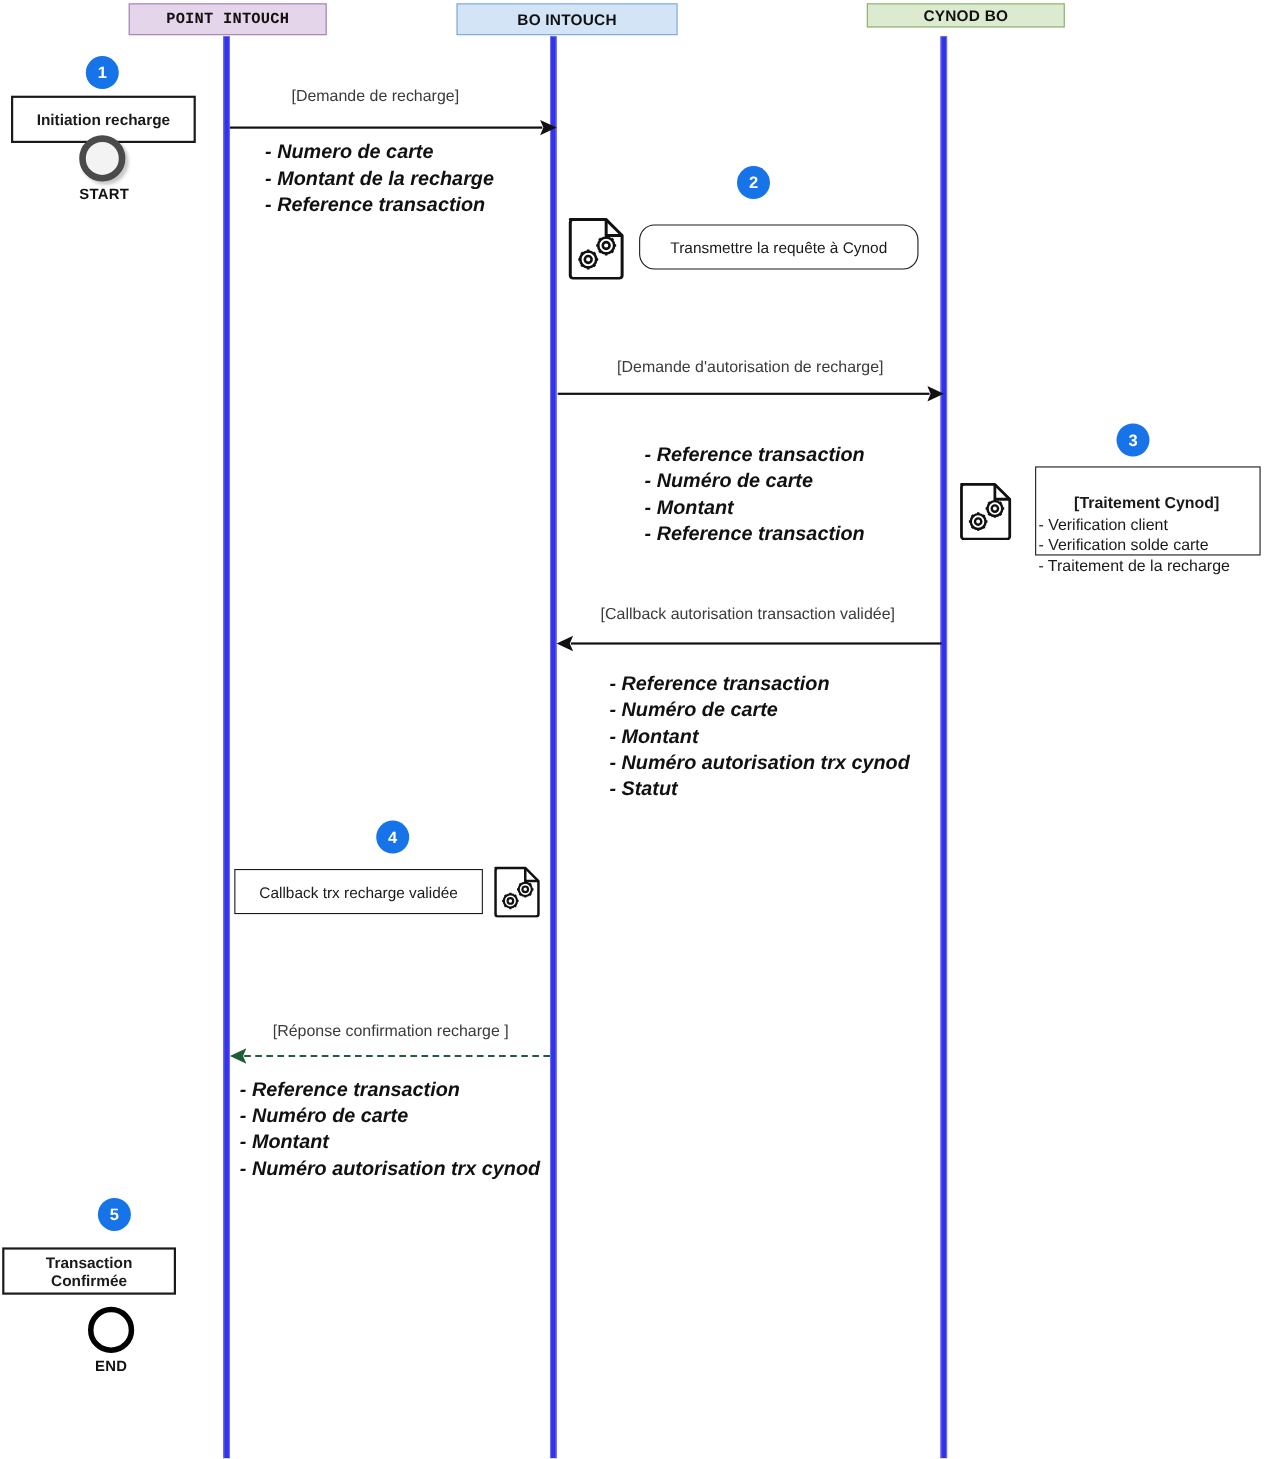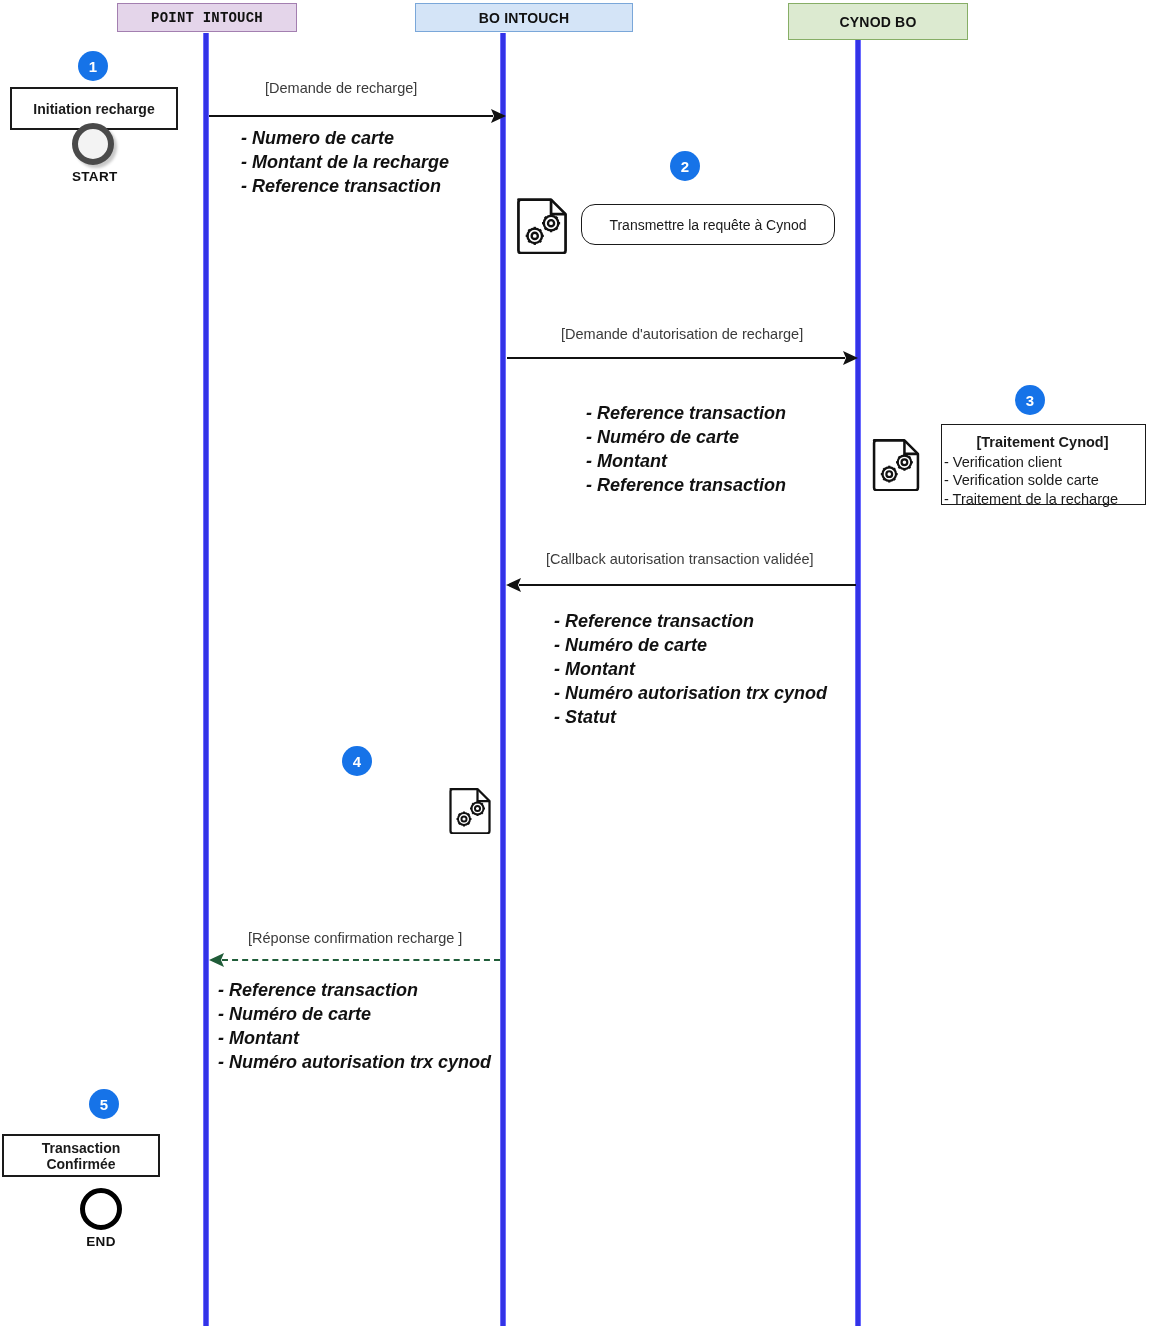--- a/index.html
+++ b/index.html
@@ -57,21 +57,21 @@
     text-align: center;
     padding: 2px 6px;
   }
   .proc-box.bold { font-weight: bold; }
   .proc-box.plain { border-width: 1.5px; }
 
   .cynod-note {
     box-sizing: border-box;
     border: 1.5px solid #1a1a1a;
     background: #ffffff;
-    padding: 8px 4px 6px 2px;
+    padding: 24px 4px 6px 2px;
     font-size: 14.5px;
     color: #1a1a1a;
     line-height: 1.28;
   }
   .cynod-note .nt-title {
     font-weight: bold;
     text-align: center;
     display: block;
     margin-bottom: 1px;
   }
@@ -149,25 +149,25 @@
 <div id="canvas">
 
   <div class="abs lifeline" style="left:203px; top:33px; height:1293px;"></div>
   <div class="abs lifeline" style="left:500px; top:33px; height:1293px;"></div>
   <div class="abs lifeline" style="left:855px; top:33px; height:1293px;"></div>
 
   <div class="abs actor-box actor-point" style="left:117px; top:3px; width:180px; height:29px;font-family:Liberation Mono, monospace;">
     <span>POINT INTOUCH</span>
   </div>
 
-  <div class="abs actor-box actor-bo" style="left:415px; top:3px; width:218px; height:29px;">
+  <div class="abs actor-box actor-bo" style="left:415px; top:3px; width:201px; height:29px;">
     <span>BO INTOUCH</span>
   </div>
 
-  <div class="abs actor-box actor-cynod" style="left:788px; top:3px; width:180px; height:37px;">
+  <div class="abs actor-box actor-cynod" style="left:788px; top:3px; width:180px; height:22px;">
     <span>CYNOD BO</span>
   </div>
 
   <div class="abs badge" style="left:78px; top:51px;">
     <span>1</span>
   </div>
 
   <div class="abs proc-box bold" style="left:10px; top:87px; width:168px; height:43px;">
     <span>Initiation recharge</span>
   </div>
@@ -297,20 +297,23 @@
     <span>- Numéro de carte</span>
     <span>- Montant</span>
     <span>- Numéro autorisation trx cynod</span>
     <span>- Statut</span>
   </div>
 
   <div class="abs badge" style="left:342px; top:746px;">
     <span>4</span>
   </div>
 
+  <div class="abs proc-box plain" style="left:213px; top:790px; width:226px; height:41px;">
+    <span>Callback trx recharge validée</span>
+  </div>
 
   <svg class="abs" width="48" height="48" viewBox="0 0 64 64" style="left:446px; top:786px;">
     <path d="M6 4 h36 l16 16 v40 a3 3 0 0 1 -3 3 h-46 a3 3 0 0 1 -3 -3 v-53 a3 3 0 0 1 3 -3 z" fill="#ffffff" stroke="#111111" stroke-width="3" stroke-linejoin="round"></path>
     <path d="M42 4 v16 h16" fill="none" stroke="#111111" stroke-width="3" stroke-linejoin="round"></path>
     <g stroke="#111111" stroke-width="2.6" fill="none">
       <circle cx="42" cy="30" r="8"></circle>
       <circle cx="42" cy="30" r="3.4"></circle>
       <g>
         <line x1="42" y1="20" x2="42" y2="23"></line>
           <line x1="42" y1="37" x2="42" y2="40"></line>

